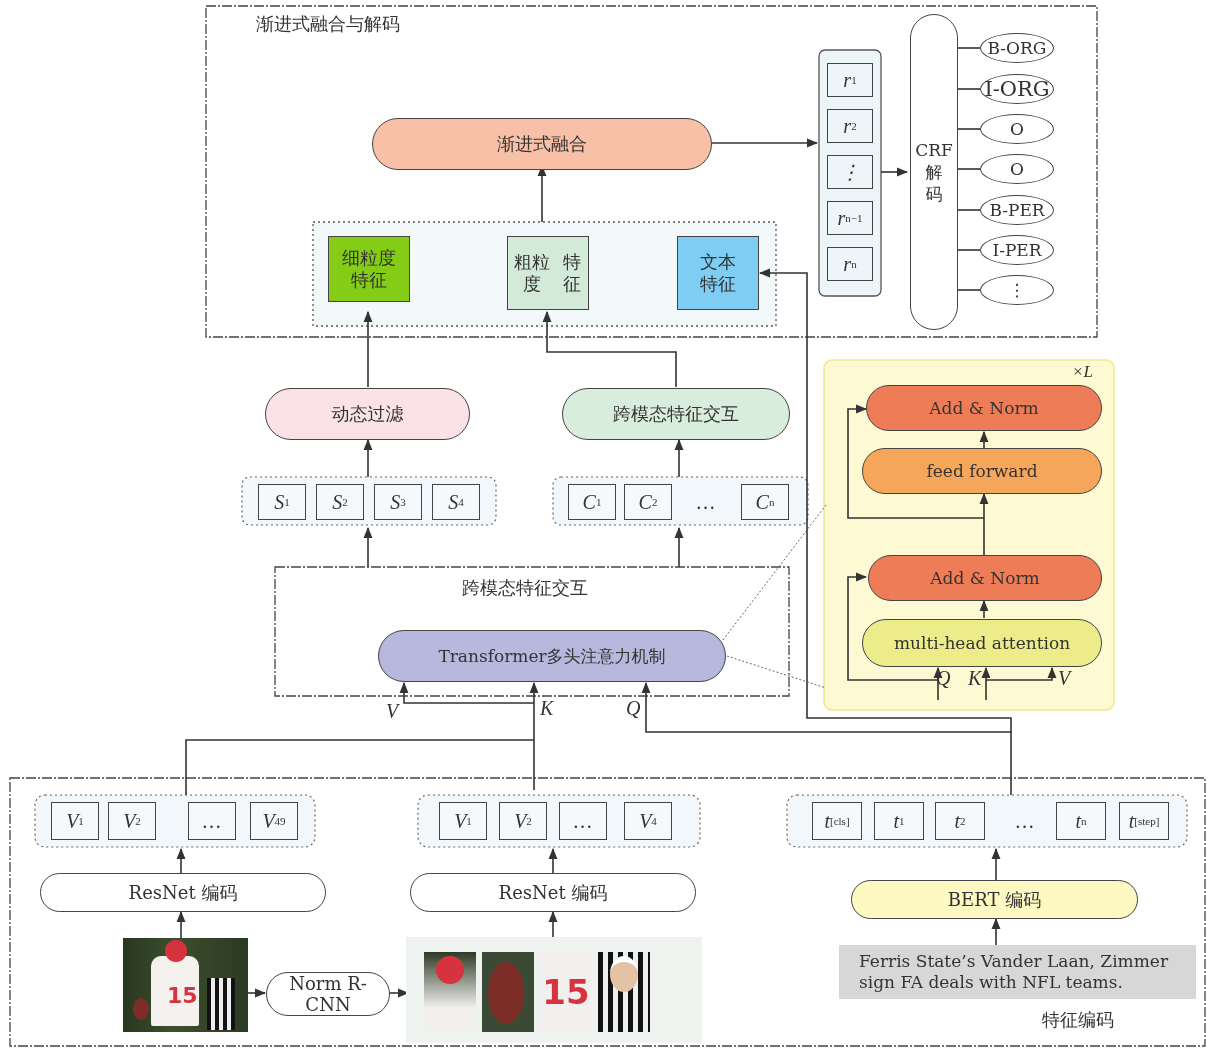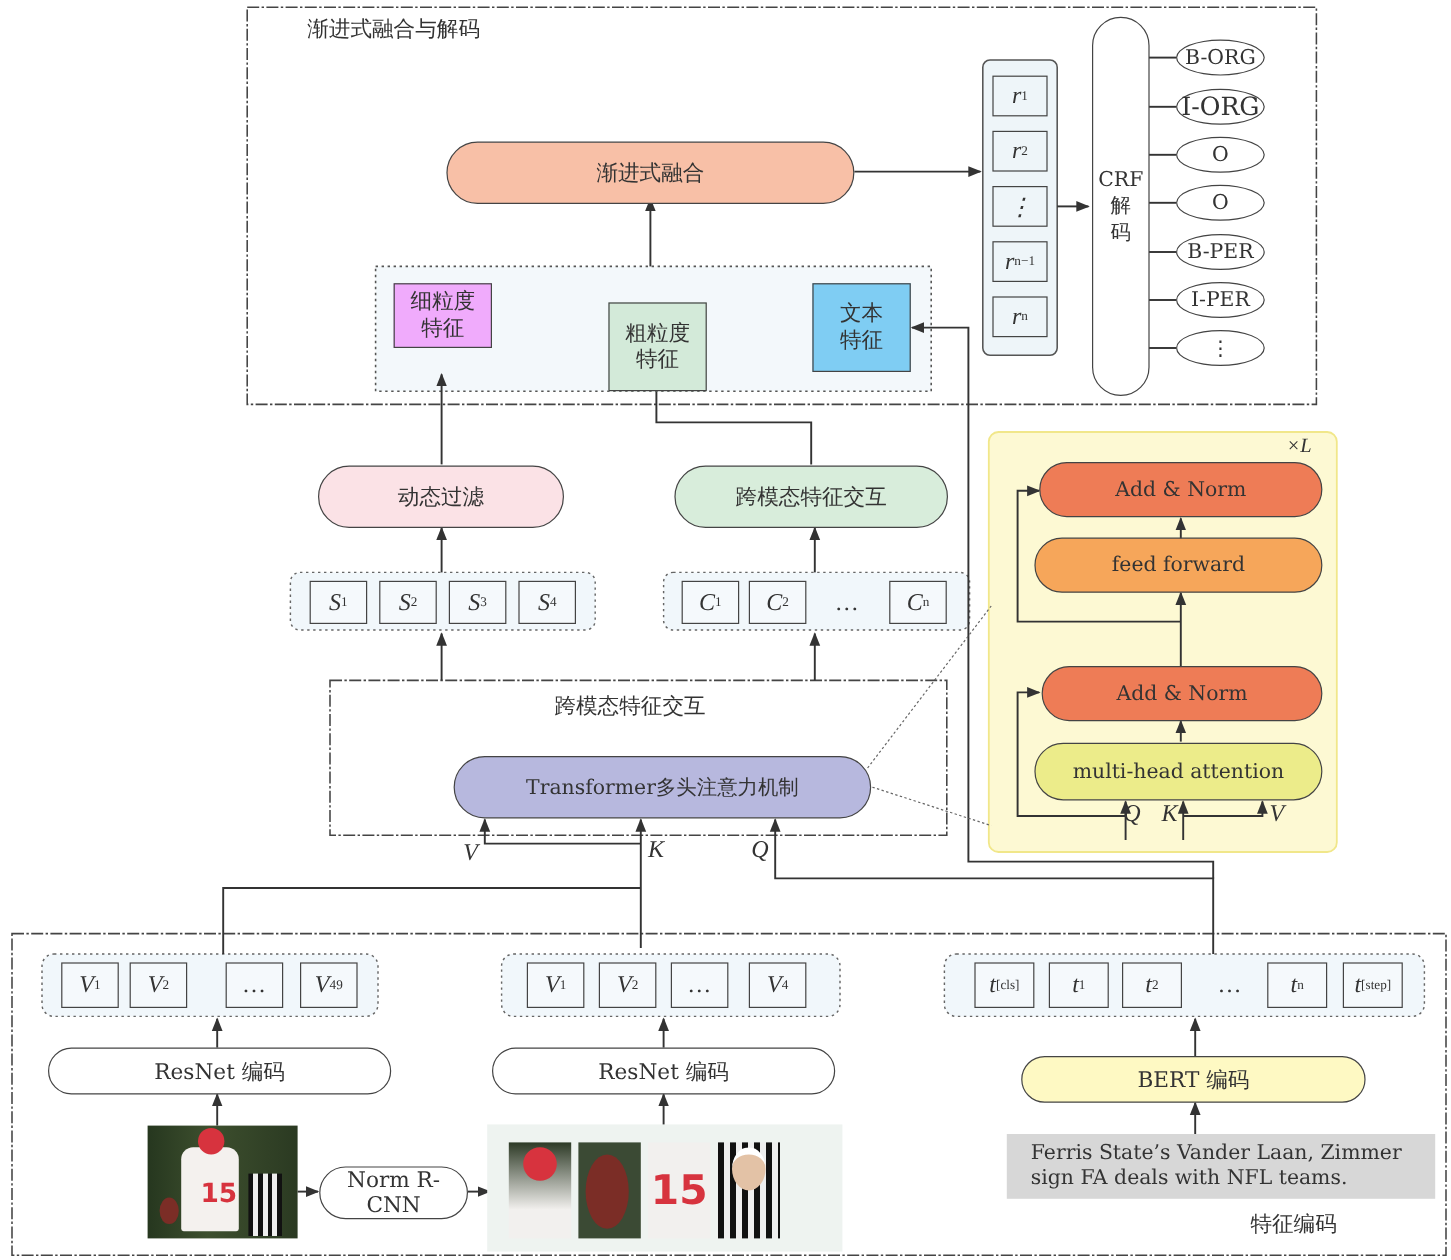--- a/index.html
+++ b/index.html
@@ -93,25 +93,25 @@
     <polyline points="986,680 1052,680 1052,668" marker-end="url(#ah)"></polyline>
   </g>
 
   <line x1="723" y1="640" x2="826" y2="505" stroke="#666" stroke-width="1" stroke-dasharray="2,2"></line>
   <line x1="727" y1="656" x2="826" y2="688" stroke="#666" stroke-width="1" stroke-dasharray="2,2"></line>
 </svg>
 
 <div class="lbl" style="left:256px;top:12px;">渐进式融合与解码</div>
 <div class="abs pill" style="left:372px;top:118px;width:340px;height:52px;background:#f8c0a7;">渐进式融合</div>
 
-<div class="abs box" style="left:328px;top:236px;width:82px;height:54px;background:#f0abfc;flex-direction:column;line-height:22px;">
+<div class="abs box" style="left:328px;top:236px;width:82px;height:66px;background:#84cc16;flex-direction:column;line-height:22px;">
   <span>细粒度</span>
   <span>特征</span>
 </div>
-<div class="abs box" style="left:507px;top:252px;width:82px;height:74px;background:#d3ead9;flex-direction:column;line-height:22px;">
+<div class="abs box" style="left:507px;top:236px;width:82px;height:74px;background:#d3ead9;flex-direction:row;line-height:22px;">
   <span>粗粒度</span>
   <span>特征</span>
 </div>
 <div class="abs box" style="left:677px;top:236px;width:82px;height:74px;background:#7fcdf3;flex-direction:column;line-height:22px;">
   <span>文本</span>
   <span>特征</span>
 </div>
 
 <div id="rcol">
     <div class="abs box it" style="left: 827px; top: 63px; width: 46px; height: 34px; background: rgb(238, 245, 249);">

